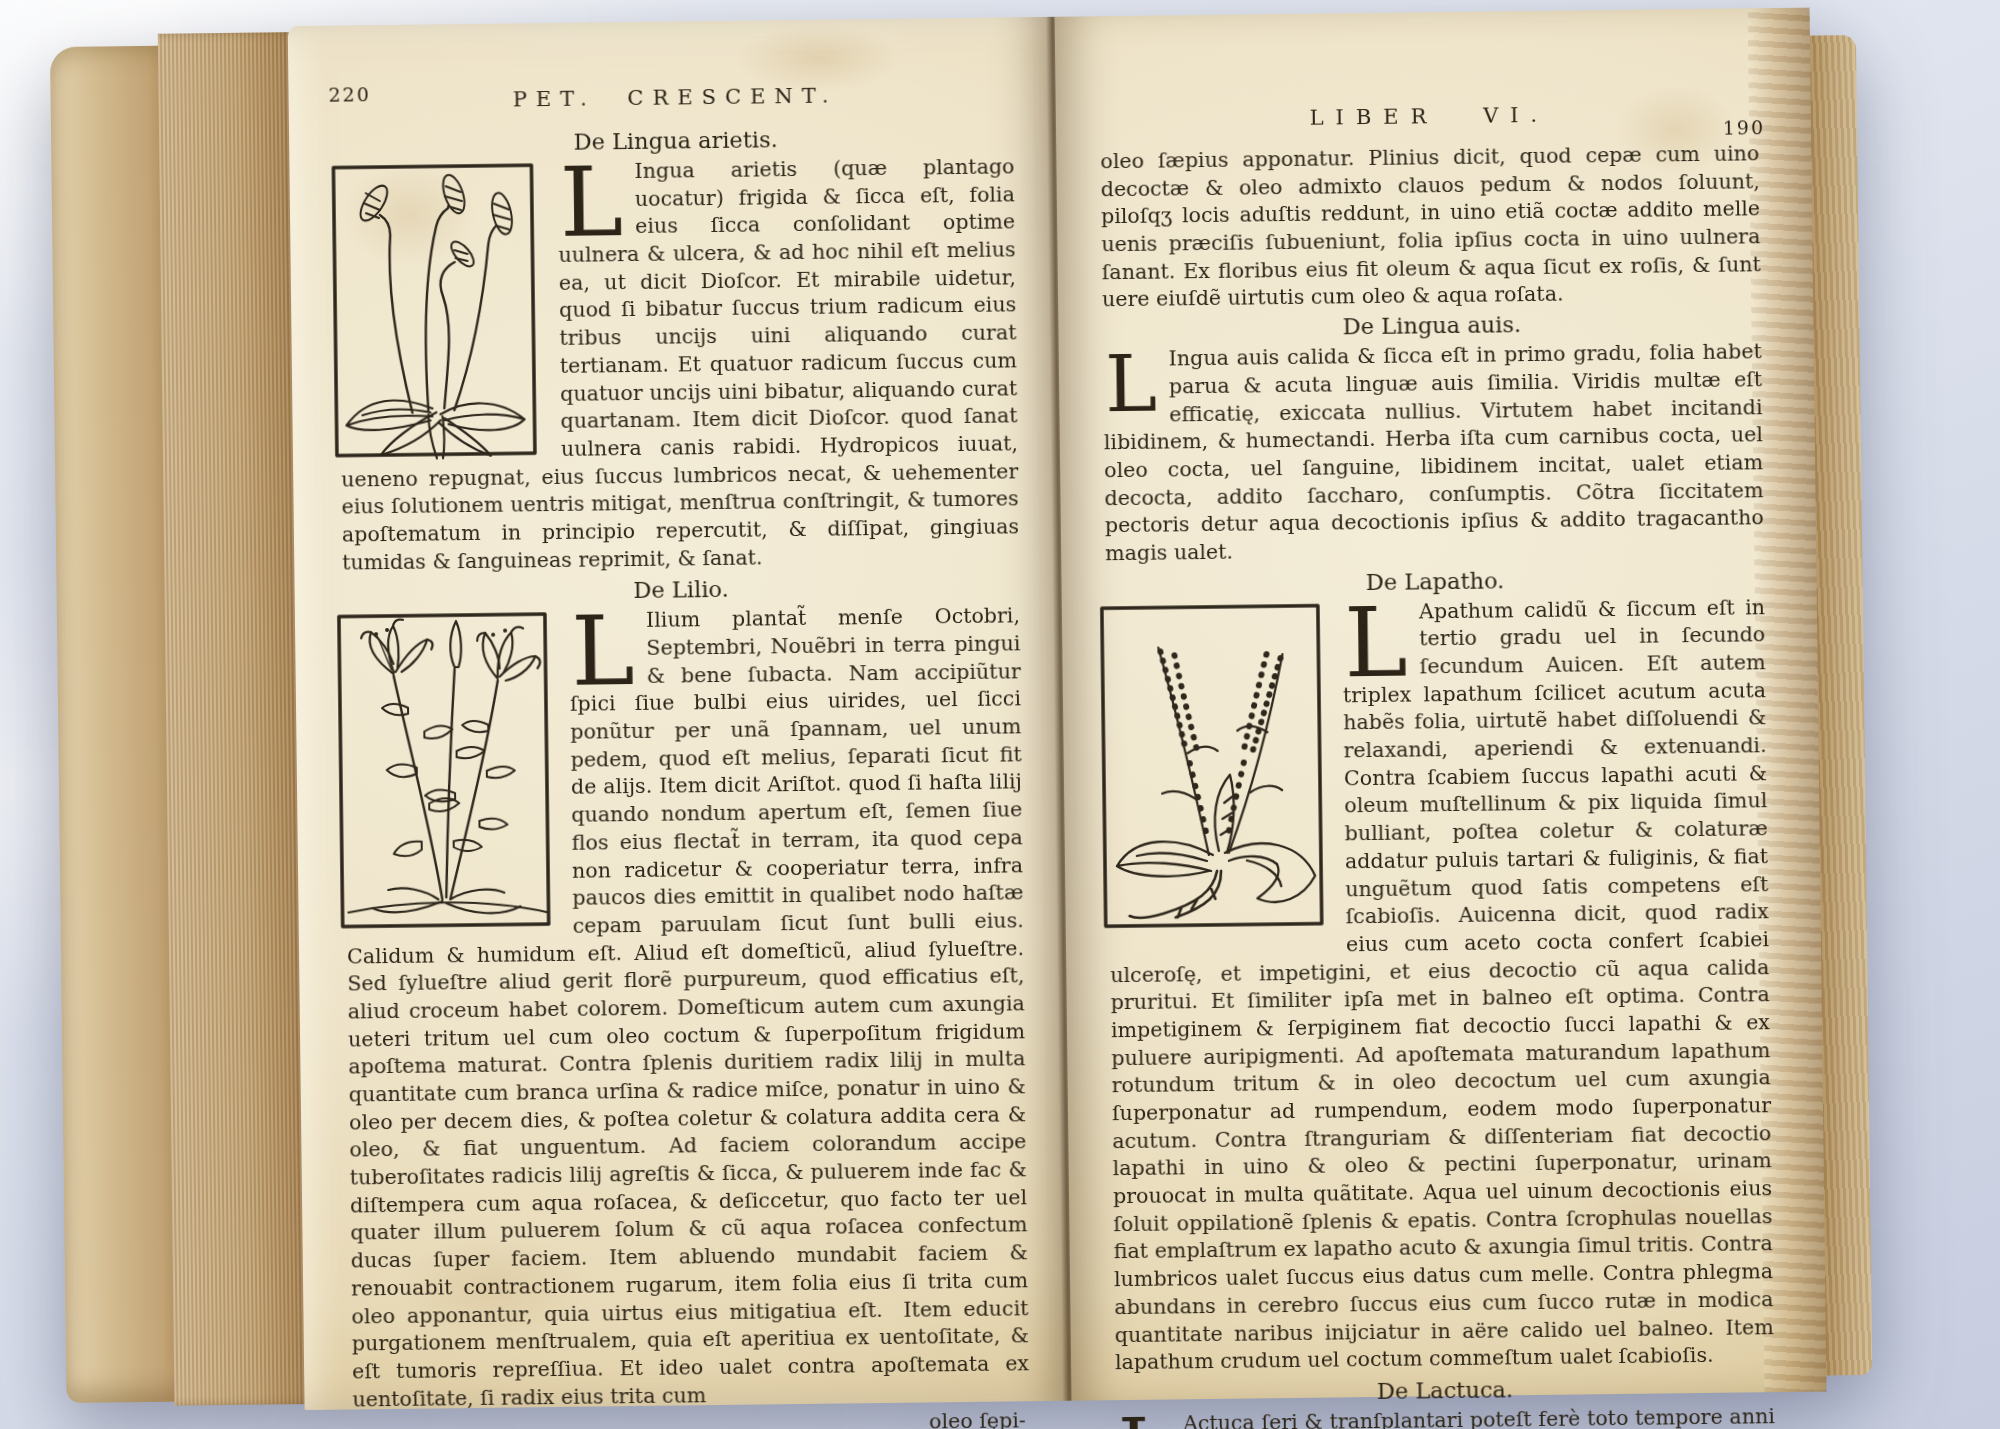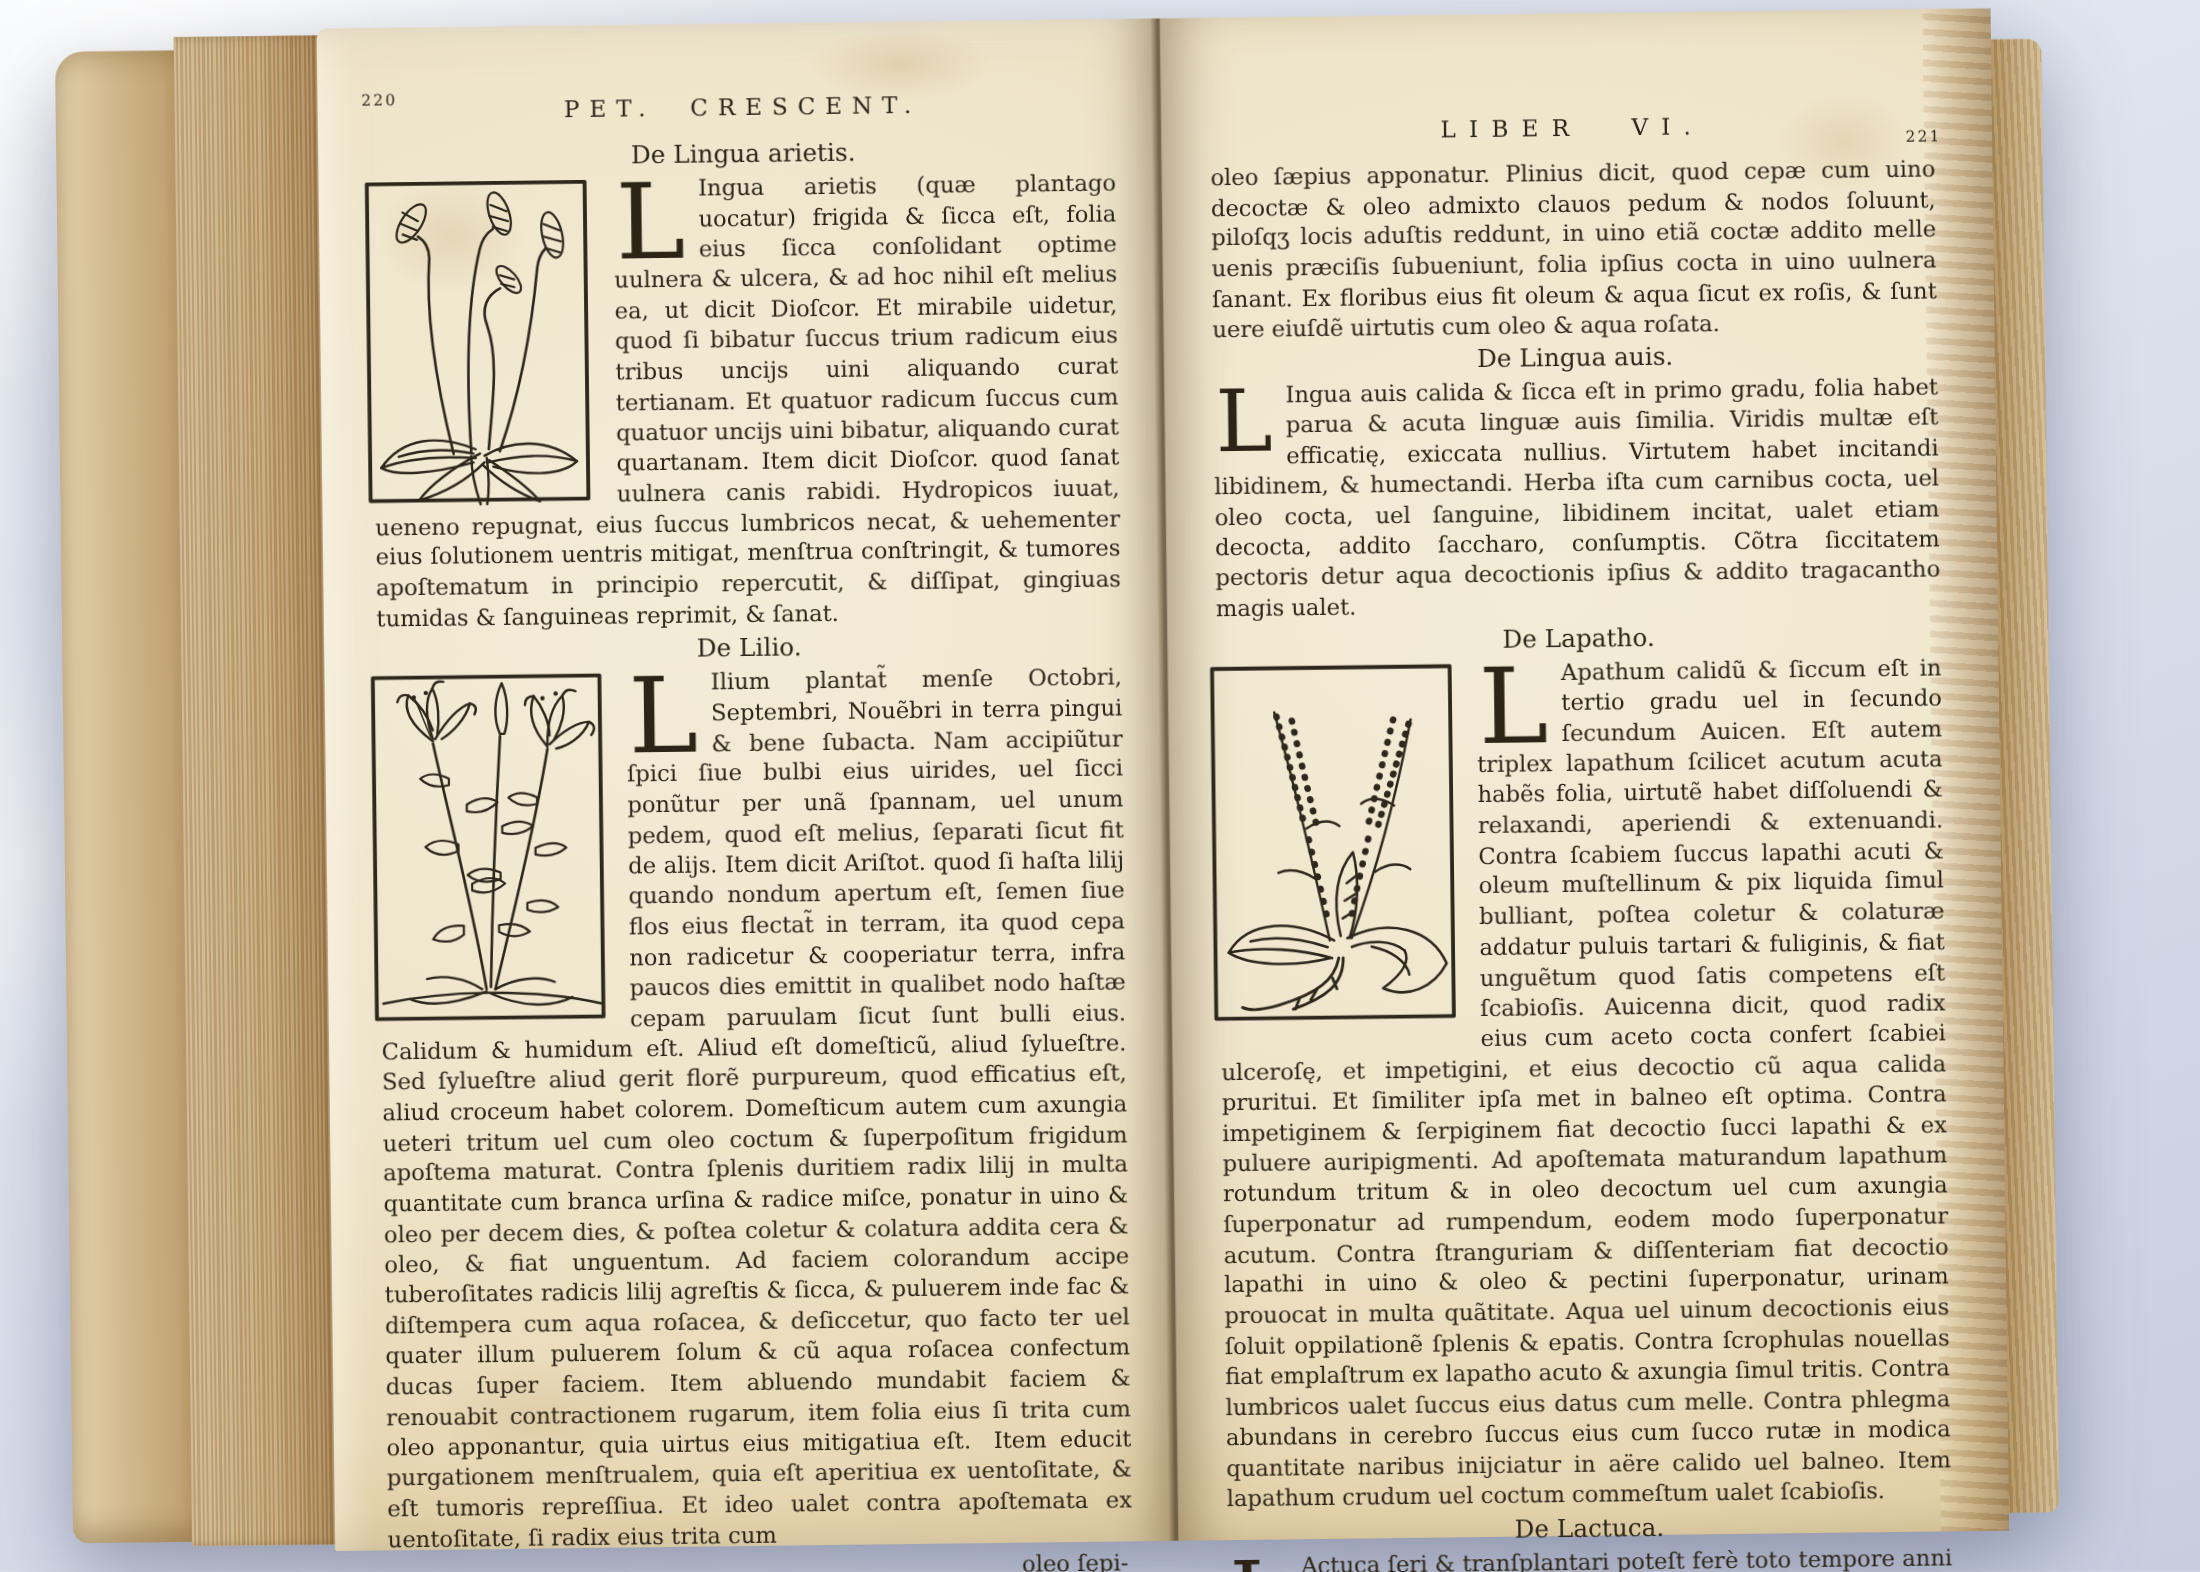--- a/index.html
+++ b/index.html
@@ -65,21 +65,21 @@
     position:absolute;left:996px;top:16px;width:14px;height:1384px;
     background:linear-gradient(90deg,rgba(60,40,18,0) 0%,rgba(55,36,15,.55) 48%,rgba(60,40,18,0) 100%);
   }
   .stain{position:absolute;border-radius:50%;pointer-events:none;}
   
   .content{position:relative;padding:64px 42px 0 48px;}
   .page.right .content{padding:92px 52px 0 44px;}
   .runrow{position:relative;text-align:center;height:40px;font-size:21px;}
   .runhead{letter-spacing:9px;word-spacing:16px;}
   .page.right .runhead{letter-spacing:12px;word-spacing:26px;}
-  .pagenum{position:absolute;top:-6px;font-size:14px;letter-spacing:2px;}
+  .pagenum{position:absolute;top:-6px;font-size:19px;letter-spacing:2px;}
   .pagenum.l{left:-8px;}
   .pagenum.r{right:-6px;top:16px;}
   .chap{ text-align:center;font-size:22.5px;margin:2px 0 4px 0;}
   p.body{margin:0 0 2px 0;text-align:justify;font-size:20.6px;line-height:1.345;}
   .dropcap{
     float:left;font-size:95px;line-height:76px;padding:6px 12px 0 2px;
     font-weight:400;
   }
   .woodcut{float:left;margin:2px 16px 4px -8px;}
   .woodcut svg{display:block;}
@@ -205,21 +205,21 @@
 
   <div class="gutter"></div>
 
   <div class="page right">
     <div class="edge-stain-right"></div>
     <div class="stain" style="left:540px;top:60px;width:160px;height:120px;background:radial-gradient(closest-side,rgba(170,125,55,.16),transparent 75%);"></div>
     <div class="stain" style="left:470px;top:1130px;width:230px;height:160px;background:radial-gradient(closest-side,rgba(165,120,55,.15),transparent 75%);"></div>
     <div class="content">
       <div class="runrow">
         <span class="runhead">LIBER VI.</span>
-        <span class="pagenum r">221</span>
+        <span class="pagenum r">190</span>
       </div>
 
       <p class="body">oleo ſæpius apponatur. Plinius dicit, quod cepæ cum uino decoctæ &amp; oleo admixto clauos pedum &amp; nodos ſoluunt, piloſqʒ locis aduſtis reddunt, in uino etiã coctæ addito melle uenis præciſis ſubueniunt, folia ipſius cocta in uino uulnera ſanant. Ex floribus eius fit oleum &amp; aqua ſicut ex roſis, &amp; ſunt uere eiuſdẽ uirtutis cum oleo &amp; aqua roſata.</p>
 
       <section class="clearfix">
         <div class="chap">De Lingua auis.</div>
         <p class="body"><span class="dropcap" style="font-size:78px;line-height:64px;">L</span><span>Ingua auis calida &amp; ſicca eſt in primo gradu, folia habet parua &amp; acuta linguæ auis ſimilia. Viridis multæ eſt efficatię, exiccata nullius. Virtutem habet incitandi libidinem, &amp; humectandi. Herba iſta cum carnibus cocta, uel oleo cocta, uel ſanguine, libidinem incitat, ualet etiam decocta, addito ſaccharo, conſumptis. Cõtra ſiccitatem pectoris detur aqua decoctionis ipſius &amp; addito tragacantho magis ualet.</span></p>
       </section>
 
       <section class="clearfix">

